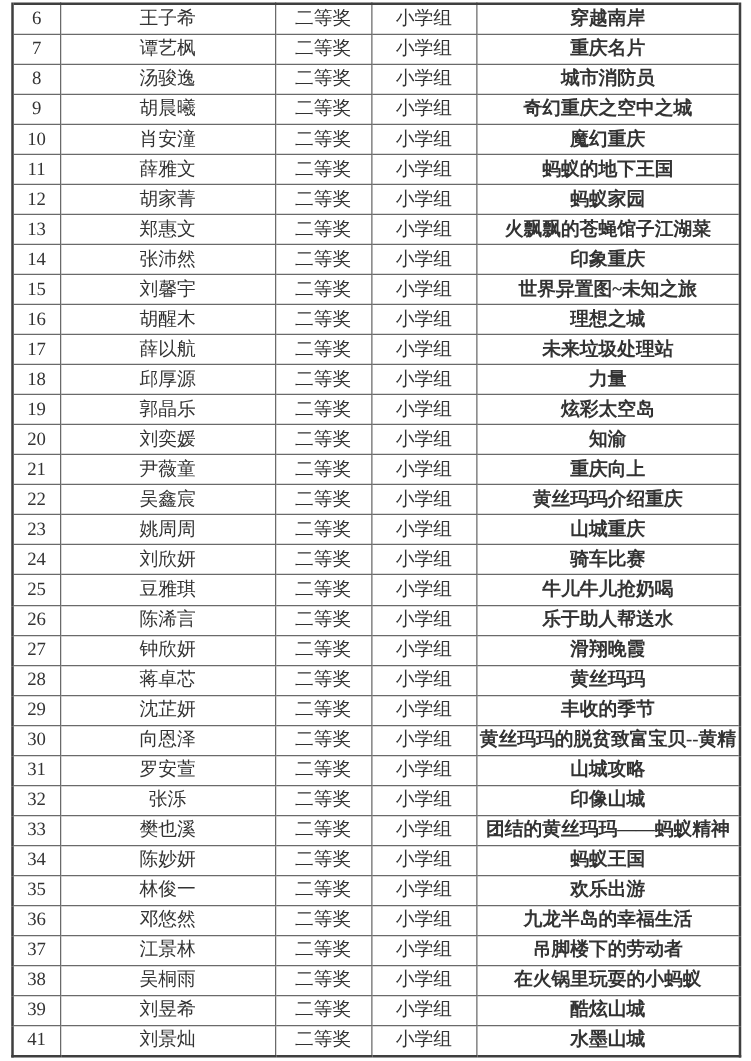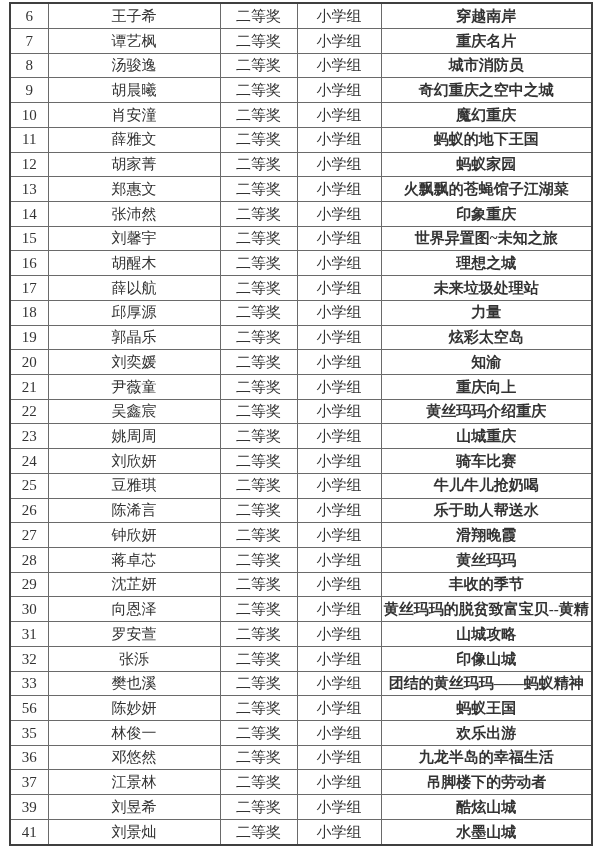--- a/index.html
+++ b/index.html
@@ -285,21 +285,21 @@
 
   <tr>
     <td>33</td>
     <td>樊也溪</td>
     <td>二等奖</td>
     <td>小学组</td>
     <td>团结的黄丝玛玛——蚂蚁精神</td>
   </tr>
 
   <tr>
-    <td>56</td>
+    <td>34</td>
     <td>陈妙妍</td>
     <td>二等奖</td>
     <td>小学组</td>
     <td>蚂蚁王国</td>
   </tr>
 
   <tr>
     <td>35</td>
     <td>林俊一</td>
     <td>二等奖</td>
@@ -316,20 +316,27 @@
   </tr>
 
   <tr>
     <td>37</td>
     <td>江景林</td>
     <td>二等奖</td>
     <td>小学组</td>
     <td>吊脚楼下的劳动者</td>
   </tr>
 
+  <tr>
+    <td>38</td>
+    <td>吴桐雨</td>
+    <td>二等奖</td>
+    <td>小学组</td>
+    <td>在火锅里玩耍的小蚂蚁</td>
+  </tr>
 
   <tr>
     <td>39</td>
     <td>刘昱希</td>
     <td>二等奖</td>
     <td>小学组</td>
     <td>酷炫山城</td>
   </tr>
 
 

